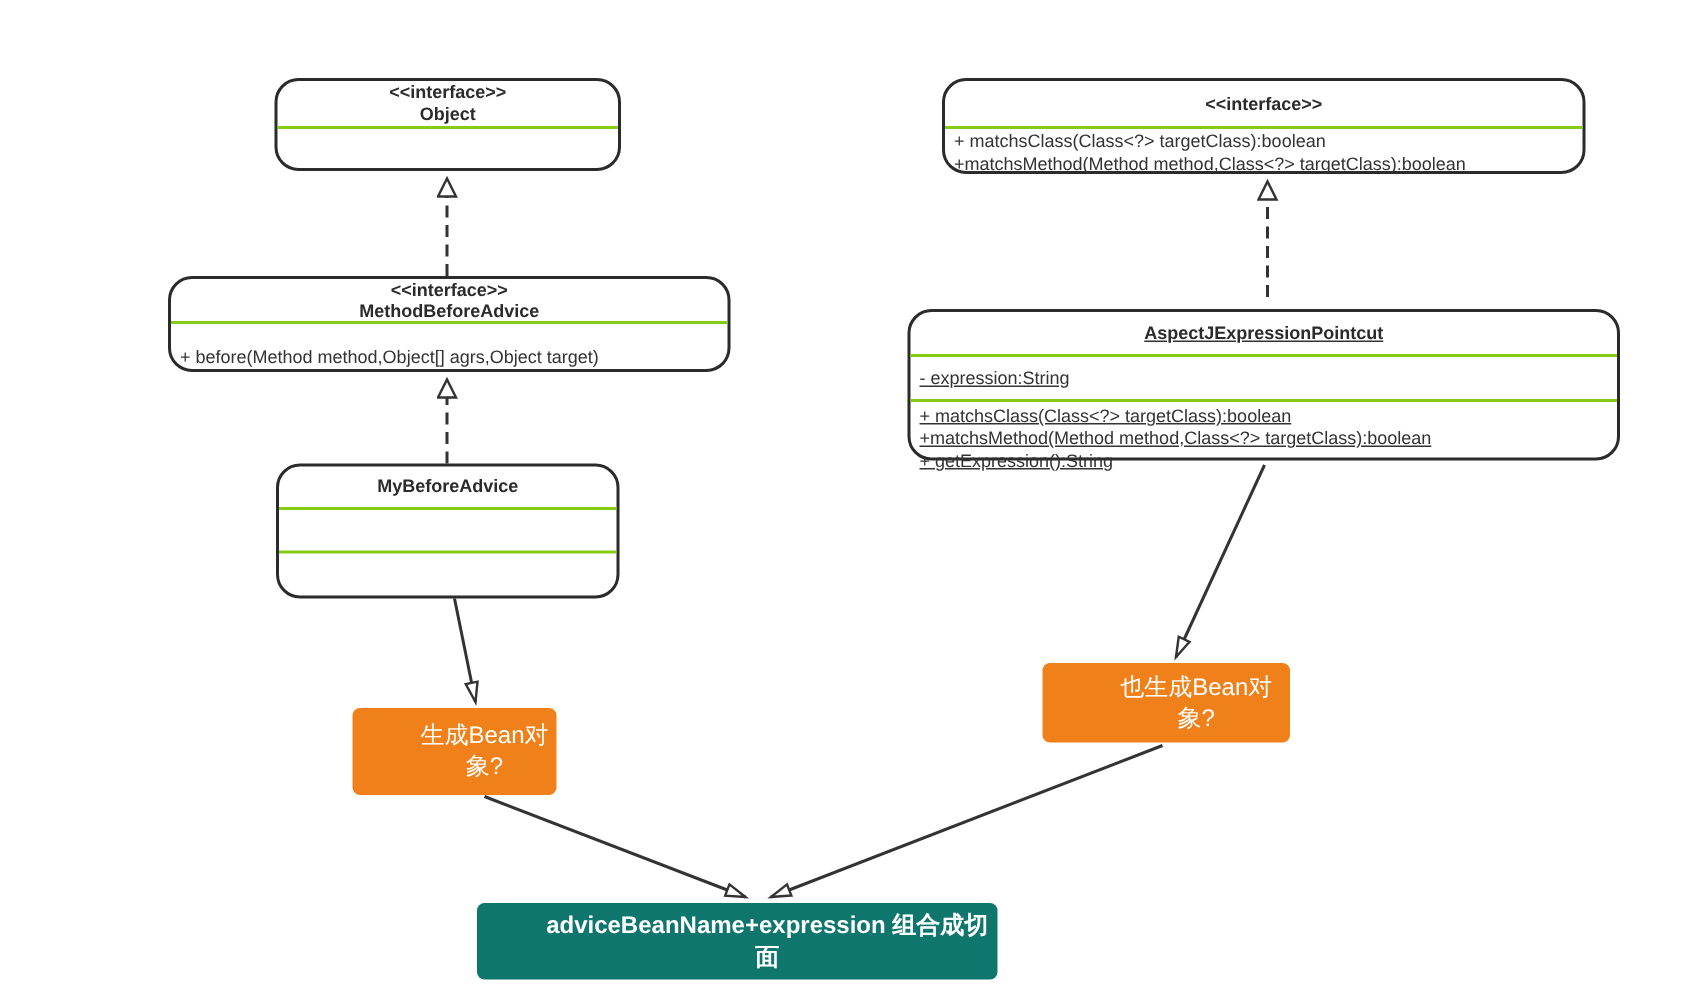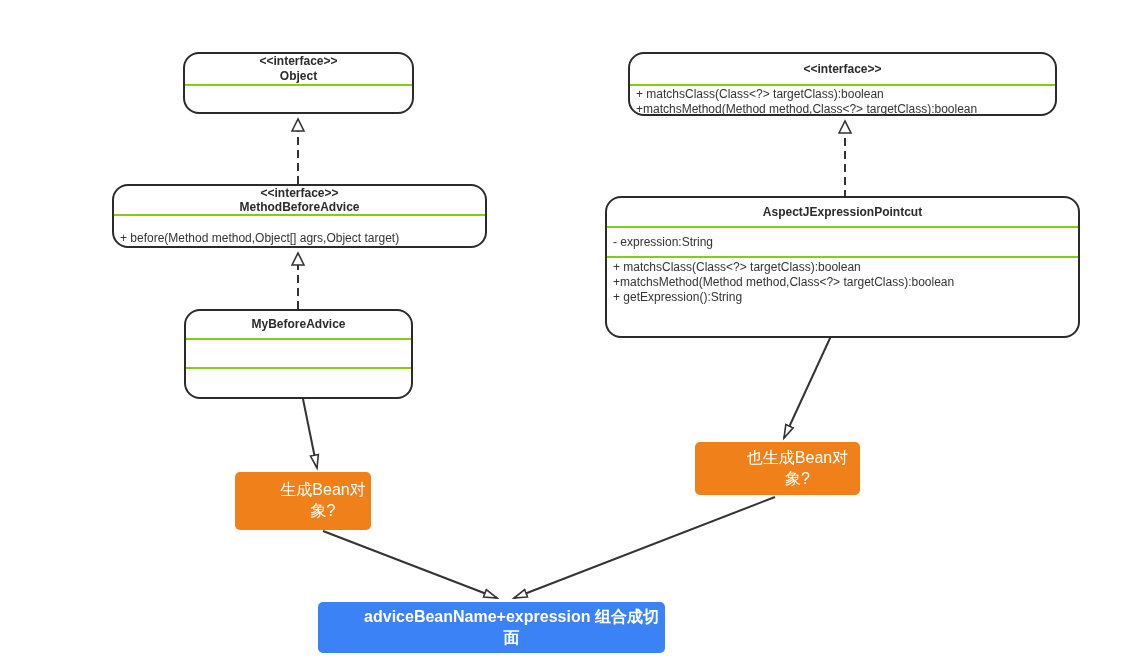--- a/index.html
+++ b/index.html
@@ -25,38 +25,38 @@
   #box-advice .uml-comp{height:28px;}
 
   #box-pointcut{left:628px;top:52px;width:429px;height:64px;}
   #box-pointcut .uml-hdr{height:30px;}
   #box-pointcut .uml-comp{height:30px;padding-top:1px;}
 
   #box-mba{left:112px;top:184px;width:375px;height:64px;}
   #box-mba .uml-hdr{height:28px;line-height:14px;}
   #box-mba .uml-comp{height:47px;}
 
-  #box-ajep{left:605px;top:196px;width:475px;height:142px;}
+  #box-ajep{left:605px;top:206px;width:475px;height:101px;text-decoration:underline;}
   #box-ajep .uml-hdr{height:28px;}
   #box-ajep .uml-comp.attrs{height:30px;display:flex;align-items:center;}
   #box-ajep .uml-comp.methods{height:48px;padding-top:2px;overflow:visible;}
 
   #box-mybefore{left:184px;top:309px;width:229px;height:90px;}
   #box-mybefore .uml-hdr{height:27px;}
   #box-mybefore .uml-comp{height:29px;}
 
   
   .note{
     position:absolute;box-sizing:border-box;border-radius:5px;
     display:flex;align-items:center;justify-content:center;
     color:#ffffff;text-align:center;padding-left:40px;
   }
   #note-left{left:235px;top:472px;width:136px;height:58px;background:#F0801A;font-size:16px;}
   #note-right{left:695px;top:442px;width:165px;height:53px;background:#F0801A;font-size:16px;}
-  #note-green{left:318px;top:602px;width:347px;height:51px;background:#3b82f6;font-size:16px;font-weight:bold;}
+  #note-green{left:318px;top:602px;width:347px;height:51px;background:#0f766e;font-size:16px;font-weight:bold;}
 </style>
 </head>
 <body>
 
 <div class="canvas">
 
   <svg class="connectors" width="1133" height="672" viewBox="0 0 1133 672">
     <defs>
       <marker id="mHollow" markerUnits="userSpaceOnUse" markerWidth="18" markerHeight="18" refX="12" refY="7" orient="auto">
         <path d="M1,1 L13,7 L1,13 Z" fill="#ffffff" stroke="#333333" stroke-width="1.6"></path>

